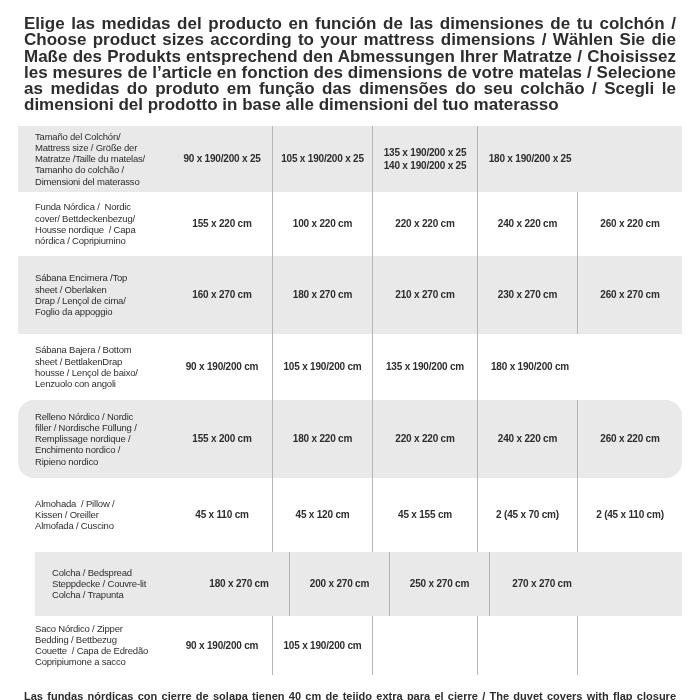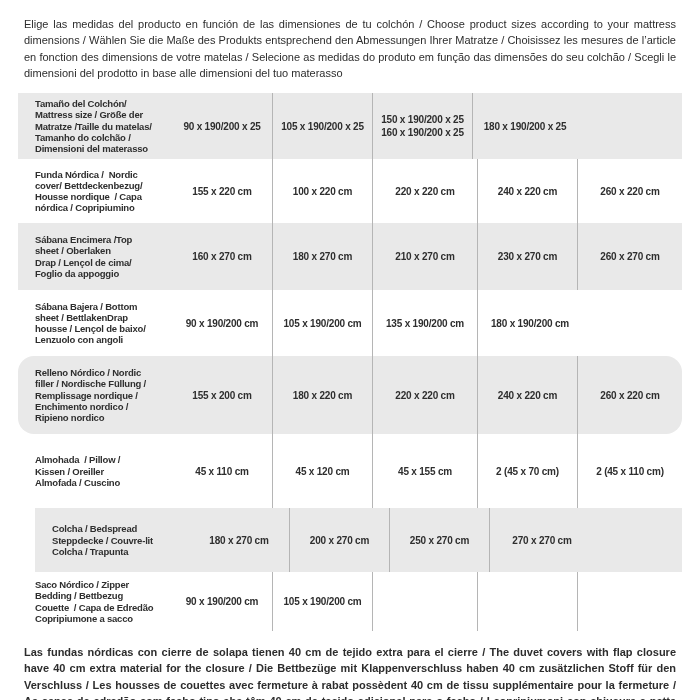--- a/index.html
+++ b/index.html
@@ -8,48 +8,48 @@
     position: relative;
     width: 700px;
     height: 700px;
     background: #ffffff;
     font-family: "Liberation Sans", sans-serif;
     color: #2e2e2e;
     overflow: hidden;
   }
   .intro {
     margin: 16px 24px 0 24px;
-    font-size: 11px;
-    font-weight: normal;
+    font-size: 17px;
+    font-weight: bold;
     line-height: 16.3px;
     text-align: justify;
     color: #2d2d2d;
   }
   .size-table {
     margin: 12px 18px 0 18px;
     width: 664px;
   }
   .row { display: flex; align-items: stretch; }
   .row:nth-child(odd)  { background: #e9e9e9; }
   .row:nth-child(even) { background: #ffffff; }
   .row:nth-child(1) { height: 66px; }
   .row:nth-child(2) { height: 64px; }
-  .row:nth-child(3) { height: 67px; }
+  .row:nth-child(3) { height: 78px; }
   .row:nth-child(4) { height: 66px; }
   .row:nth-child(5) { height: 78px; border-radius: 16px; }
   .row:nth-child(6) { height: 74px; }
   .row:nth-child(7) { height: 64px; margin-left: 17px; }
   .row:nth-child(8) { height: 59px; }
   .c-label {
     width: 154px;
     display: flex;
     align-items: center;
     padding-left: 17px;
     font-size: 9.5px;
-    font-weight: bold;
+    font-weight: normal;
     line-height: 11.2px;
     letter-spacing: -0.2px;
     white-space: pre;
   }
   .c-val {
     display: flex;
     align-items: center;
     justify-content: center;
     text-align: center;
     font-size: 10px;
@@ -80,22 +80,22 @@
   <div class="size-table">
 
     <div class="row">
       <div class="c-label">Tamaño del Colchón/
 Mattress size / Größe der
 Matratze /Taille du matelas/
 Tamanho do colchão /
 Dimensioni del materasso</div>
       <div class="c-val w100">90 x 190/200 x 25</div>
       <div class="c-val w100 vline">105 x 190/200 x 25</div>
-      <div class="c-val w100 vline">150 x 190/200 x 25
-160 x 190/200 x 25</div>
+      <div class="c-val w105 vline">135 x 190/200 x 25
+140 x 190/200 x 25</div>
       <div class="c-val w105 vline">180 x 190/200 x 25</div>
     </div>
 
     <div class="row">
       <div class="c-label">Funda Nórdica /  Nordic
 cover/ Bettdeckenbezug/
 Housse nordique  / Capa
 nórdica / Copripiumino</div>
       <div class="c-val w100">155 x 220 cm</div>
       <div class="c-val w100 vline">100 x 220 cm</div>

